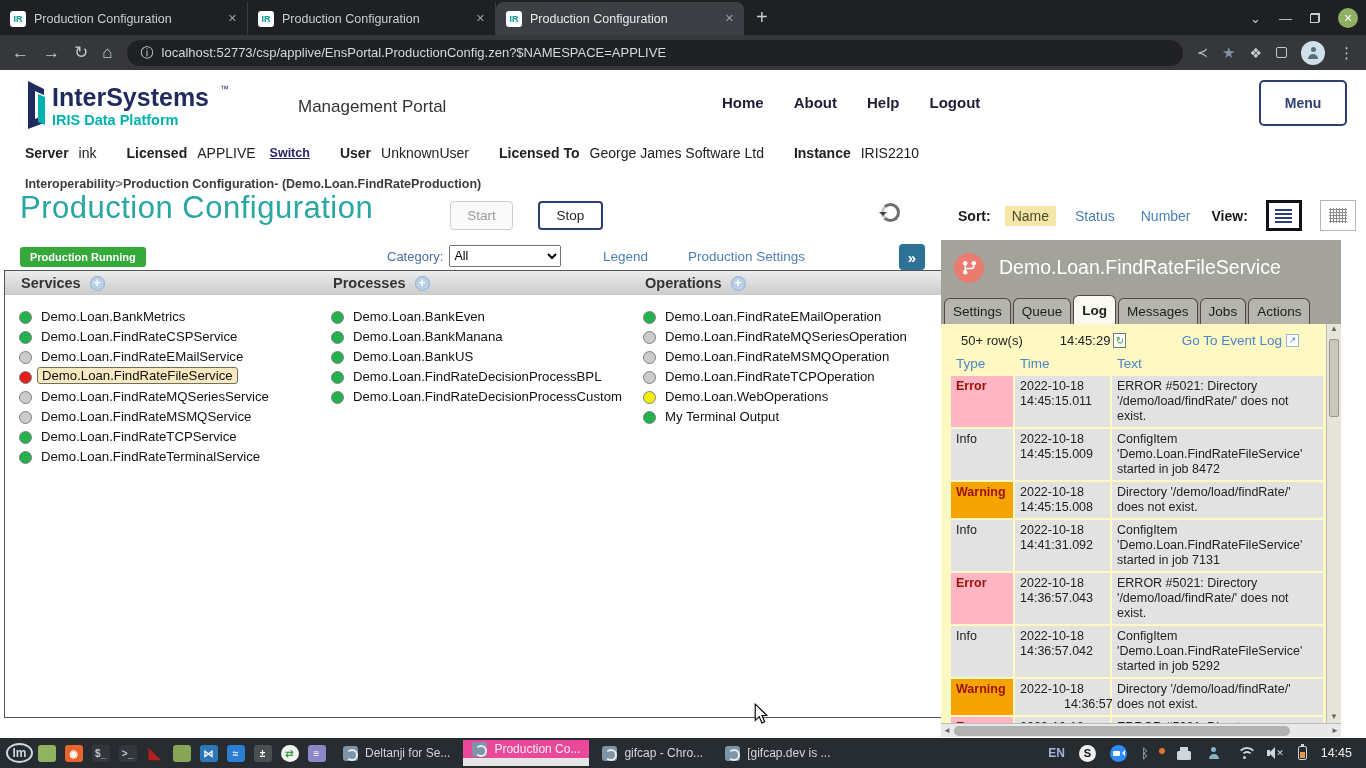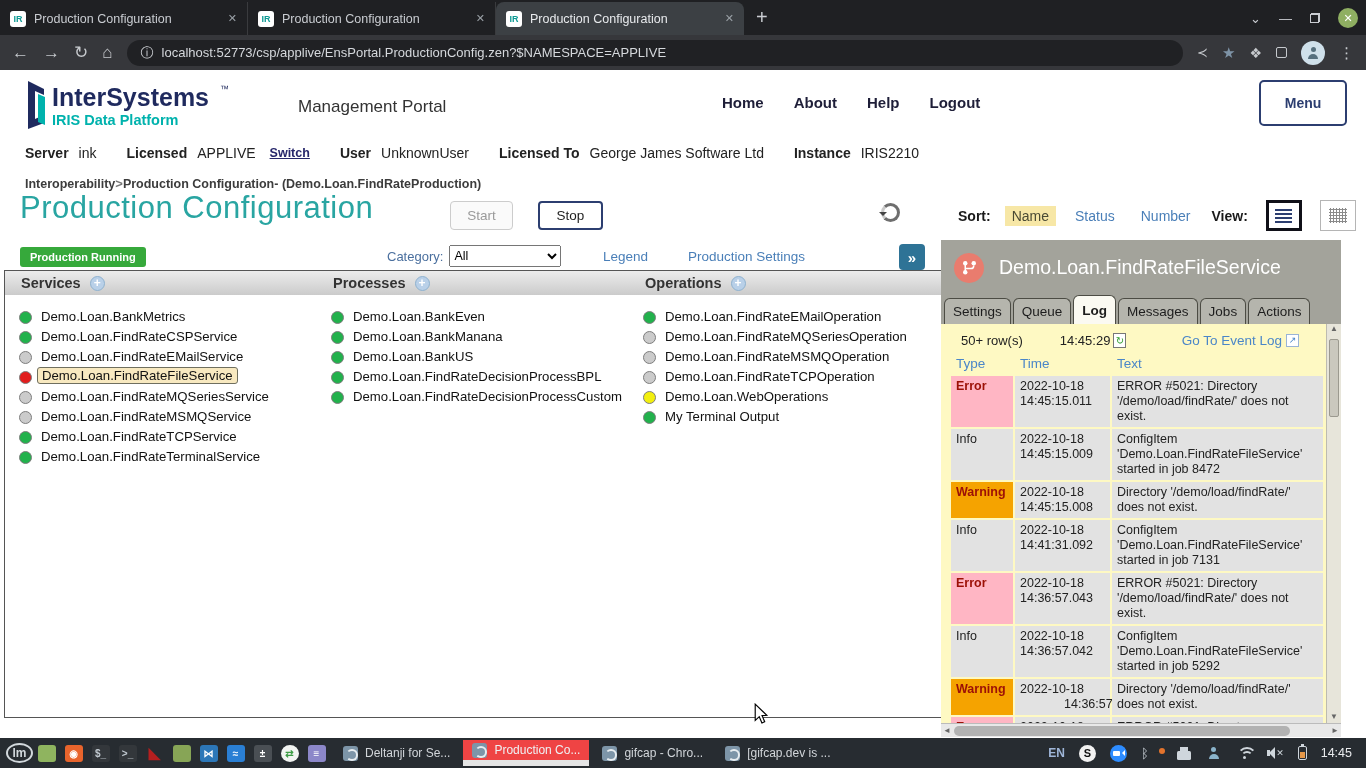--- a/index.html
+++ b/index.html
@@ -96,21 +96,21 @@
   .vthumb{position:absolute;left:2px;top:15px;width:10px;height:78px;background:#cac8be;border:1px solid #9b998f;border-radius:2px}
   .vdown{position:absolute;bottom:2px;left:0;right:0}
   .hscroll{position:absolute;left:0;right:0;bottom:0;height:14px;background:#e8e8e8;border-top:1px solid #bbb;color:#666;font-size:8px;display:flex;align-items:center;justify-content:space-between;padding:0 2px}
   .hthumb{position:absolute;left:13px;top:2px;width:336px;height:10px;background:#b2b2b2;border-radius:5px}
   
   .taskbar{position:absolute;top:738px;left:0;width:1366px;height:30px;background:#272c31;display:flex;align-items:center;padding:0 6px;color:#d6dadd}
   .tb-app{width:27px;height:24px;display:flex;align-items:center;justify-content:center;flex:none}
   .glyph-sq{border-radius:3px;display:flex;align-items:center;justify-content:center;font-size:10px;font-weight:bold}
   .mint{width:36px;height:20px;border-radius:50%;border:2px solid #d2d8dc;color:#d2d8dc;font-size:12px;font-weight:bold;display:flex;align-items:center;justify-content:center}
   .task{height:26px;display:flex;align-items:center;gap:7px;padding:0 9px;font-size:12px;color:#d2d6da;max-width:142px;margin-left:4px}
-  .task.active{background:#ef4444;border-bottom:6px solid #e5e5e5;color:#eef1f3}
+  .task.active{background:#ec4899;border-bottom:8px solid #e5e5e5;color:#eef1f3}
   .task-fav{width:15px;height:15px;border-radius:3px;background:#7d95a8;position:relative;flex:none}
   .task-fav::after{content:'';position:absolute;left:3px;top:3px;width:8px;height:8px;border:2px solid #e8edf0;border-radius:50%;border-left-color:transparent}
   .task-label{white-space:nowrap;overflow:hidden;text-overflow:ellipsis}
   .tray{margin-left:auto;display:flex;align-items:center;gap:14px;padding-right:8px}
   .tray-en{font-size:12px;font-weight:bold;color:#9fb6d8}
   .sapp{width:17px;height:17px;border-radius:50%;background:#f2f2f2;color:#111;font-weight:bold;font-size:11px;display:flex;align-items:center;justify-content:center}
   .cam{width:17px;height:17px;border-radius:50%;background:#2d8cff;position:relative}
   .cam::before{content:'';position:absolute;left:3px;top:6px;width:7px;height:5px;background:#fff;border-radius:1px}
   .cam::after{content:'';position:absolute;right:1.5px;top:5.5px;border:3px solid transparent;border-right-color:#fff}
   .bt{font-size:13px;color:#cfd6dc}

